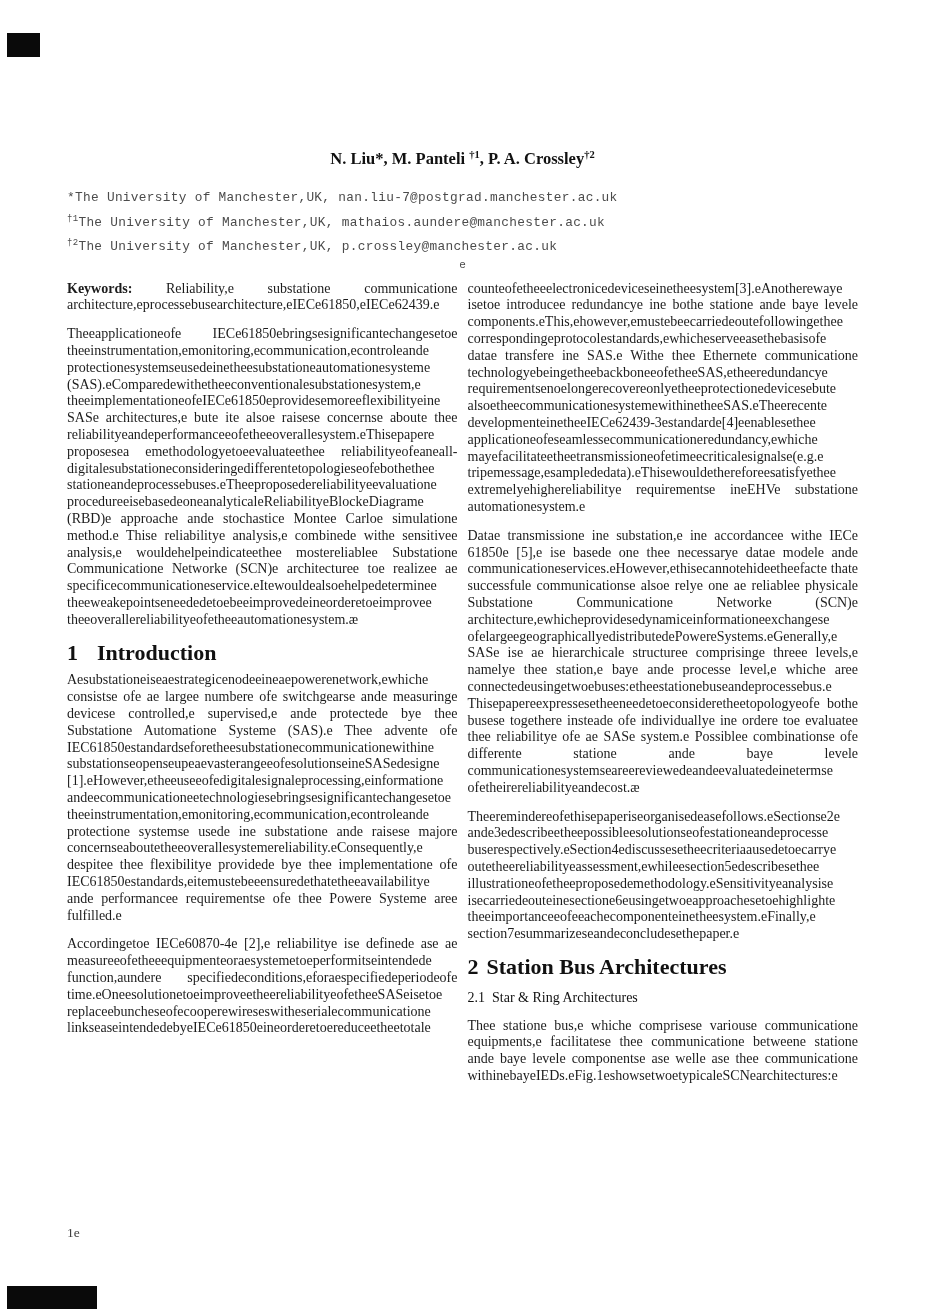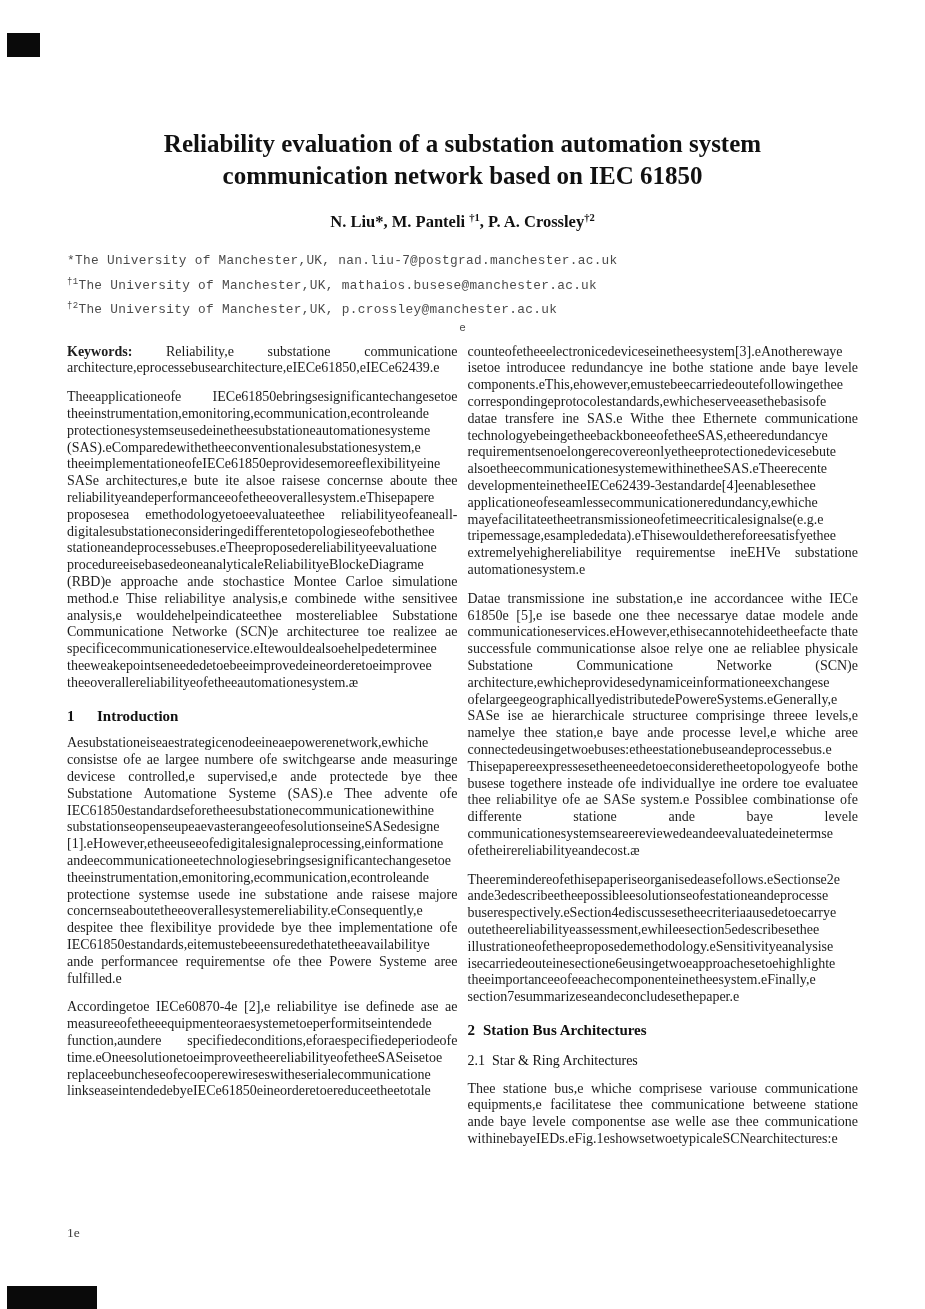--- a/index.html
+++ b/index.html
@@ -92,21 +92,21 @@
   .kw-label {
     font-weight: bold;
   }
   .h-abstract {
     font-size: 17px;
     font-weight: bold;
     margin: 14px 0 11px 0;
     color: #111;
   }
   .h-section {
-    font-size: 15px;
+    font-size: 22px;
     font-weight: bold;
     margin: 16px 0 11px 0;
     color: #111;
   }
   .h-section .num-wide {
     display: inline-block;
     min-width: 30px;
   }
   .h-section .num-tight {
     margin-right: 8px;
@@ -129,30 +129,26 @@
   }
 </style>
 </head>
 <body>
 
 <div class="artifact artifact-top"></div>
 <div class="artifact artifact-bottom"></div>
 
 <div class="content">
 
-  <h1 class="title">
-    <span>Reliability evaluation of a substation automation system</span><br>
-    <span>communication network based on IEC 61850</span>
-  </h1>
 
   <div class="authors"><span>N. Liu*, M. Panteli </span><sup>†1</sup><span>, P. A. Crossley</span><sup>†2</sup></div>
 
   <div class="affils">
     <div class="affil"><sup></sup><span>*The University of Manchester,UK, nan.liu-7@postgrad.manchester.ac.uk</span></div>
-    <div class="affil"><sup>†1</sup><span>The University of Manchester,UK, mathaios.busese@manchester.ac.uk</span></div>
+    <div class="affil"><sup>†1</sup><span>The University of Manchester,UK, mathaios.aundere@manchester.ac.uk</span></div>
     <div class="affil"><sup>†2</sup><span>The University of Manchester,UK, p.crossley@manchester.ac.uk</span></div>
   </div>
   <div class="stray-e">e</div>
 
   <div class="columns">
 
     <div class="col">
       <p><span class="kw-label">Keywords:</span> <span>Reliability,e substatione communicatione architecture,eprocessebusearchitecture,eIECe61850,eIECe62439.e</span></p>
 
       <p>Theeapplicationeofe IECe61850ebringsesignificantechangesetoe theeinstrumentation,emonitoring,ecommunication,econtroleande protectionesystemseusedeinetheesubstationeautomationesysteme (SAS).eComparedewithetheeconventionalesubstationesystem,e theeimplementationeofeIECe61850eprovidesemoreeflexibilityeine SASe architectures,e bute ite alsoe raisese concernse aboute thee reliabilityeandeperformanceeofetheeoverallesystem.eThisepapere proposesea emethodologyetoeevaluateethee reliabilityeofeaneall-digitalesubstationeconsideringedifferentetopologieseofebothethee stationeandeprocessebuses.eTheeproposedereliabilityeevaluatione procedureeisebasedeoneanalyticaleReliabilityeBlockeDiagrame (RBD)e approache ande stochastice Montee Carloe simulatione method.e Thise reliabilitye analysis,e combinede withe sensitivee analysis,e wouldehelpeindicateethee mostereliablee Substatione Communicatione Networke (SCN)e architecturee toe realizee ae specificecommunicationeservice.eItewouldealsoehelpedeterminee theeweakepointseneededetoebeeimprovedeineorderetoeimprovee theeoverallereliabilityeofetheeautomationesystem.æ</p>

